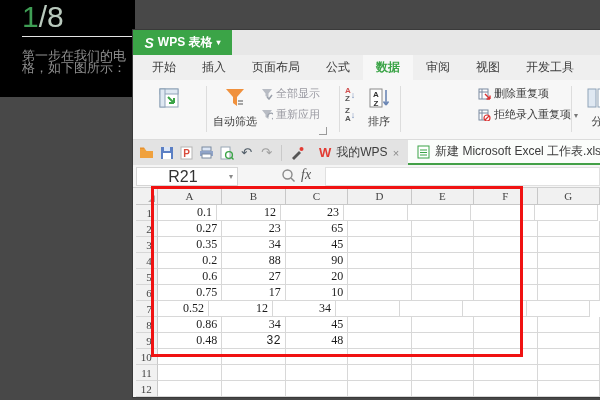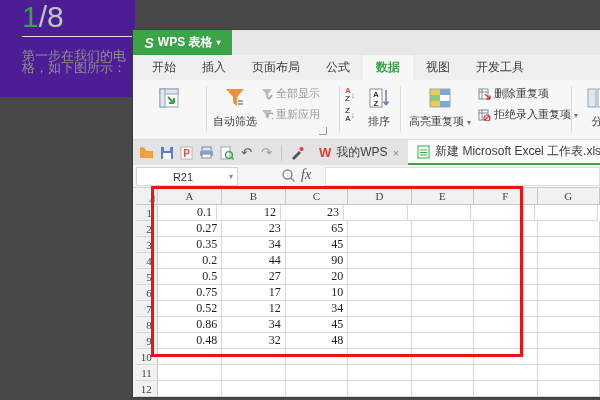--- a/index.html
+++ b/index.html
@@ -1,20 +1,20 @@
 <!DOCTYPE html>
 <html><head>
 <meta charset="utf-8">
 <style>
   html,body{margin:0;padding:0;}
   body{width:600px;height:400px;background:#484848;font-family:"Liberation Sans",sans-serif;position:relative;overflow:hidden;}
   .stage{position:absolute;left:0;top:0;width:600px;height:400px;}
 
   
-  .article{position:absolute;left:0;top:0;width:135px;height:97px;background:#4c1d95;overflow:hidden;}
+  .article{position:absolute;left:0;top:0;width:135px;height:97px;background:#000000;overflow:hidden;}
   .step-head{position:absolute;left:22px;top:0px;font-size:30px;line-height:34px;white-space:nowrap;}
   .step-cur{color:#3f9e55;}
   .step-tot{color:#b9c9bd;}
   .article-divider{position:absolute;left:22px;top:36px;width:160px;height:1px;background:#e4e4e4;}
   .article-line{position:absolute;left:22px;color:#8f8f8f;font-size:13px;white-space:nowrap;}
   .line1{top:47px;}
   .line2{top:59px;}
 
   
   .window{position:absolute;left:133px;top:30px;width:467px;height:367px;background:#f2f2f2;overflow:hidden;box-shadow:0 0 0 1px #3a3a3a;}
@@ -54,21 +54,21 @@
   .redo-glyph{font-family:"DejaVu Sans",sans-serif;font-size:13px;color:#a0a0a0;}
   .tb-div{width:1px;height:16px;background:#c9c9c9;margin:auto 2px;}
   .doc-tab{display:flex;align-items:center;gap:5px;padding:0 9px;font-size:12px;color:#3c3c3c;cursor:default;white-space:nowrap;}
   .doc-tab .close-x{color:#8a8a8a;font-size:11px;}
   .doc-tab.active{background:#fbfdfb;border-bottom:2px solid #43a047;box-sizing:border-box;}
   .wlogo{color:#e23b33;font-weight:bold;font-size:13px;}
 
   
   .formulabar{position:absolute;left:0;top:135px;width:467px;height:23px;background:#f5f5f5;border-bottom:1px solid #cfcfcf;box-sizing:border-box;}
   .namebox{position:absolute;left:3px;top:2px;width:102px;height:19px;background:#ffffff;border:1px solid #d5d5d5;box-sizing:border-box;display:flex;align-items:center;}
-  .namebox .nb-text{flex:1;text-align:center;font-size:11px;color:#333;}
+  .namebox .nb-text{flex:1;text-align:center;font-size:16px;color:#333;}
   .namebox .nb-caret{font-size:8px;color:#888;padding-right:4px;}
   .fx-zoom{position:absolute;left:148px;top:3px;cursor:default;}
   .fx-label{position:absolute;left:168px;top:2px;font-family:"Liberation Serif",serif;font-style:italic;font-size:14px;color:#555;cursor:default;}
   .fx-input{position:absolute;left:192px;top:2px;right:0;height:19px;background:#ffffff;border:1px solid #e0e0e0;box-sizing:border-box;font-size:12px;color:#333;display:flex;align-items:center;padding-left:4px;}
 
   
   .sheet{position:absolute;left:3px;top:158px;width:464px;height:209px;background:#ffffff;overflow:hidden;font-family:"Liberation Serif",serif;}
   .srow{display:flex;}
   .hcell{background:#f1f1f1;border-right:1px solid #c8c8c8;border-bottom:1px solid #c8c8c8;box-sizing:border-box;height:17px;font-size:11px;color:#444;display:flex;align-items:center;justify-content:center;cursor:default;position:relative;}
   .corner-tri{position:absolute;right:2px;bottom:2px;width:0;height:0;border-left:7px solid transparent;border-bottom:7px solid #a9a9a9;}
@@ -102,20 +102,21 @@
         <span class="wps-caret">▾</span>
       </div>
     </div>
 
     <div class="menubar">
         <span class="menu-tab">开始</span>
         <span class="menu-tab">插入</span>
         <span class="menu-tab">页面布局</span>
         <span class="menu-tab">公式</span>
         <span class="menu-tab active">数据</span>
+        <span class="menu-tab">审阅</span>
         <span class="menu-tab">视图</span>
         <span class="menu-tab">开发工具</span>
       </div>
 
     <div class="ribbon">
 
       <div class="bigbtn" style="left:0;width:72px;">
         <span class="bicon">
           <svg width="20" height="20" viewBox="0 0 20 20">
               <rect x="1" y="1" width="18" height="18" fill="#fff" stroke="#8fa3b8"></rect>
@@ -182,34 +183,20 @@
               <text x="8" y="10" font-size="8" font-weight="bold" fill="#333" text-anchor="middle" font-family="Liberation Sans,sans-serif">A</text>
               <text x="8" y="19" font-size="8" font-weight="bold" fill="#333" text-anchor="middle" font-family="Liberation Sans,sans-serif">Z</text>
               <path d="M18 3 L18 18 M18 18 L15.5 14.5 M18 18 L20.5 14.5" stroke="#6b86b5" stroke-width="1.6" fill="none"></path>
             </svg>
         </span>
         <span class="blabel">排序</span>
       </div>
 
       <div class="vdiv" style="left:267px;"></div>
 
-      <div class="bigbtn" style="left:272px;width:70px;">
-        <span class="bicon">
-          <svg width="22" height="20" viewBox="0 0 22 20">
-              <rect x="1" y="1" width="10" height="6" fill="#f5c84c"></rect>
-              <rect x="11" y="1" width="10" height="6" fill="#7da7d8"></rect>
-              <rect x="1" y="7" width="10" height="6" fill="#8fc97a"></rect>
-              <rect x="11" y="7" width="10" height="6" fill="#ffffff"></rect>
-              <rect x="1" y="13" width="10" height="6" fill="#f5c84c"></rect>
-              <rect x="11" y="13" width="10" height="6" fill="#7da7d8"></rect>
-              <rect x="1" y="1" width="20" height="18" fill="none" stroke="#9aa7b5"></rect>
-            </svg>
-        </span>
-        <span class="blabel"><span>高亮重复项</span> <span class="caret">▾</span></span>
-      </div>
 
       <div class="smallstack" style="left:345px;">
         <div class="smallbtn dark">
           <svg width="13" height="12" viewBox="0 0 13 12">
               <rect x="1" y="1" width="9" height="10" fill="#fff" stroke="#7a8aa0"></rect>
               <path d="M1 4 h9 M4 1 v10" stroke="#7a8aa0"></path>
               <path d="M7 6 l5 5 M12 11 l0 -3.5 M12 11 l-3.5 0" stroke="#d33" stroke-width="1.4" fill="none"></path>
             </svg>
           <span>删除重复项</span>
         </div>
@@ -357,71 +344,71 @@
           <div class="cell" style="width: 64px;">34</div>
           <div class="cell" style="width: 63px;">45</div>
           <div class="cell" style="width: 64px;"></div>
           <div class="cell" style="width: 63px;"></div>
           <div class="cell" style="width: 64px;"></div>
           <div class="cell" style="width: 63px;"></div>
         </div>
         <div class="srow">
           <div class="rhdr" style="width: 22px;">4</div>
           <div class="cell" style="width: 65px;">0.2</div>
-          <div class="cell" style="width: 64px;">44</div>
+          <div class="cell" style="width: 64px;">88</div>
           <div class="cell" style="width: 63px;">90</div>
           <div class="cell" style="width: 64px;"></div>
           <div class="cell" style="width: 63px;"></div>
           <div class="cell" style="width: 64px;"></div>
           <div class="cell" style="width: 63px;"></div>
         </div>
         <div class="srow">
           <div class="rhdr" style="width: 22px;">5</div>
-          <div class="cell" style="width: 65px;">0.5</div>
+          <div class="cell" style="width: 65px;">0.6</div>
           <div class="cell" style="width: 64px;">27</div>
           <div class="cell" style="width: 63px;">20</div>
           <div class="cell" style="width: 64px;"></div>
           <div class="cell" style="width: 63px;"></div>
           <div class="cell" style="width: 64px;"></div>
           <div class="cell" style="width: 63px;"></div>
         </div>
         <div class="srow">
           <div class="rhdr" style="width: 22px;">6</div>
           <div class="cell" style="width: 65px;">0.75</div>
           <div class="cell" style="width: 64px;">17</div>
           <div class="cell" style="width: 63px;">10</div>
           <div class="cell" style="width: 64px;"></div>
           <div class="cell" style="width: 63px;"></div>
           <div class="cell" style="width: 64px;"></div>
           <div class="cell" style="width: 63px;"></div>
         </div>
         <div class="srow">
           <div class="rhdr" style="width: 22px;">7</div>
-          <div class="cell" style="width: 65px; text-align: center;">0.52</div>
+          <div class="cell" style="width: 51px; text-align: center;">0.52</div>
           <div class="cell" style="width: 64px;">12</div>
           <div class="cell" style="width: 63px;">34</div>
           <div class="cell" style="width: 64px;"></div>
           <div class="cell" style="width: 63px;"></div>
           <div class="cell" style="width: 64px;"></div>
           <div class="cell" style="width: 63px;"></div>
         </div>
         <div class="srow">
           <div class="rhdr" style="width: 22px;">8</div>
           <div class="cell" style="width: 65px;">0.86</div>
           <div class="cell" style="width: 64px;">34</div>
           <div class="cell" style="width: 63px;">45</div>
           <div class="cell" style="width: 64px;"></div>
           <div class="cell" style="width: 63px;"></div>
           <div class="cell" style="width: 64px;"></div>
           <div class="cell" style="width: 63px;"></div>
         </div>
         <div class="srow">
           <div class="rhdr" style="width: 22px;">9</div>
           <div class="cell" style="width: 65px;">0.48</div>
-          <div class="cell" style="width: 64px;">32</div>
+          <div class="cell" style="width: 64px; font-family: Liberation Mono, monospace;">32</div>
           <div class="cell" style="width: 63px;">48</div>
           <div class="cell" style="width: 64px;"></div>
           <div class="cell" style="width: 63px;"></div>
           <div class="cell" style="width: 64px;"></div>
           <div class="cell" style="width: 63px;"></div>
         </div>
         <div class="srow">
           <div class="rhdr" style="width: 22px;">10</div>
           <div class="cell" style="width: 65px;"></div>
           <div class="cell" style="width: 64px;"></div>

